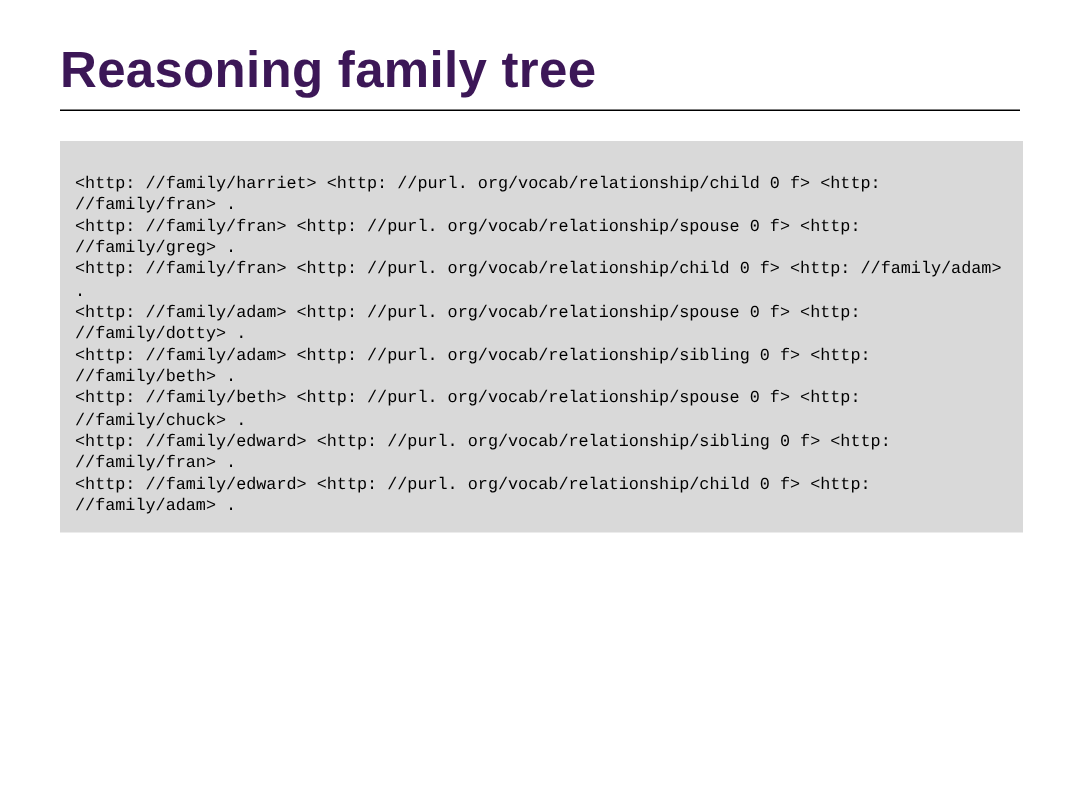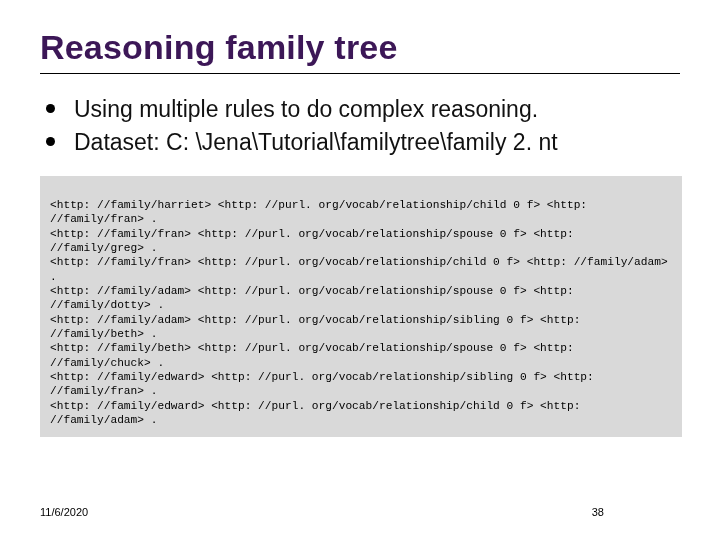--- a/index.html
+++ b/index.html
@@ -80,38 +80,24 @@
   }
 </style>
 </head>
 <body>
 
 <div class="slide">
 
   <div class="title">Reasoning family tree</div>
   <hr class="rule">
 
-  <ul class="bullets">
-    <li>
-      <span class="dot"></span>
-      <span>Using multiple rules to do complex reasoning.</span>
-    </li>
-    <li>
-      <span class="dot"></span>
-      <span>Dataset: C: \Jena\Tutorial\familytree\family 2. nt</span>
-    </li>
-  </ul>
 
   <div class="code-block">&lt;http: //family/harriet&gt; &lt;http: //purl. org/vocab/relationship/child 0 f&gt; &lt;http: //family/fran&gt; .
 &lt;http: //family/fran&gt; &lt;http: //purl. org/vocab/relationship/spouse 0 f&gt; &lt;http: //family/greg&gt; .
 &lt;http: //family/fran&gt; &lt;http: //purl. org/vocab/relationship/child 0 f&gt; &lt;http: //family/adam&gt; .
 &lt;http: //family/adam&gt; &lt;http: //purl. org/vocab/relationship/spouse 0 f&gt; &lt;http: //family/dotty&gt; .
 &lt;http: //family/adam&gt; &lt;http: //purl. org/vocab/relationship/sibling 0 f&gt; &lt;http: //family/beth&gt; .
 &lt;http: //family/beth&gt; &lt;http: //purl. org/vocab/relationship/spouse 0 f&gt; &lt;http: //family/chuck&gt; .
 &lt;http: //family/edward&gt; &lt;http: //purl. org/vocab/relationship/sibling 0 f&gt; &lt;http: //family/fran&gt; .
 &lt;http: //family/edward&gt; &lt;http: //purl. org/vocab/relationship/child 0 f&gt; &lt;http: //family/adam&gt; .</div>
 
-  <div class="footer">
-    <span>11/6/2020</span>
-    <span>38</span>
-  </div>
 
 </div>
 
 </body></html>

